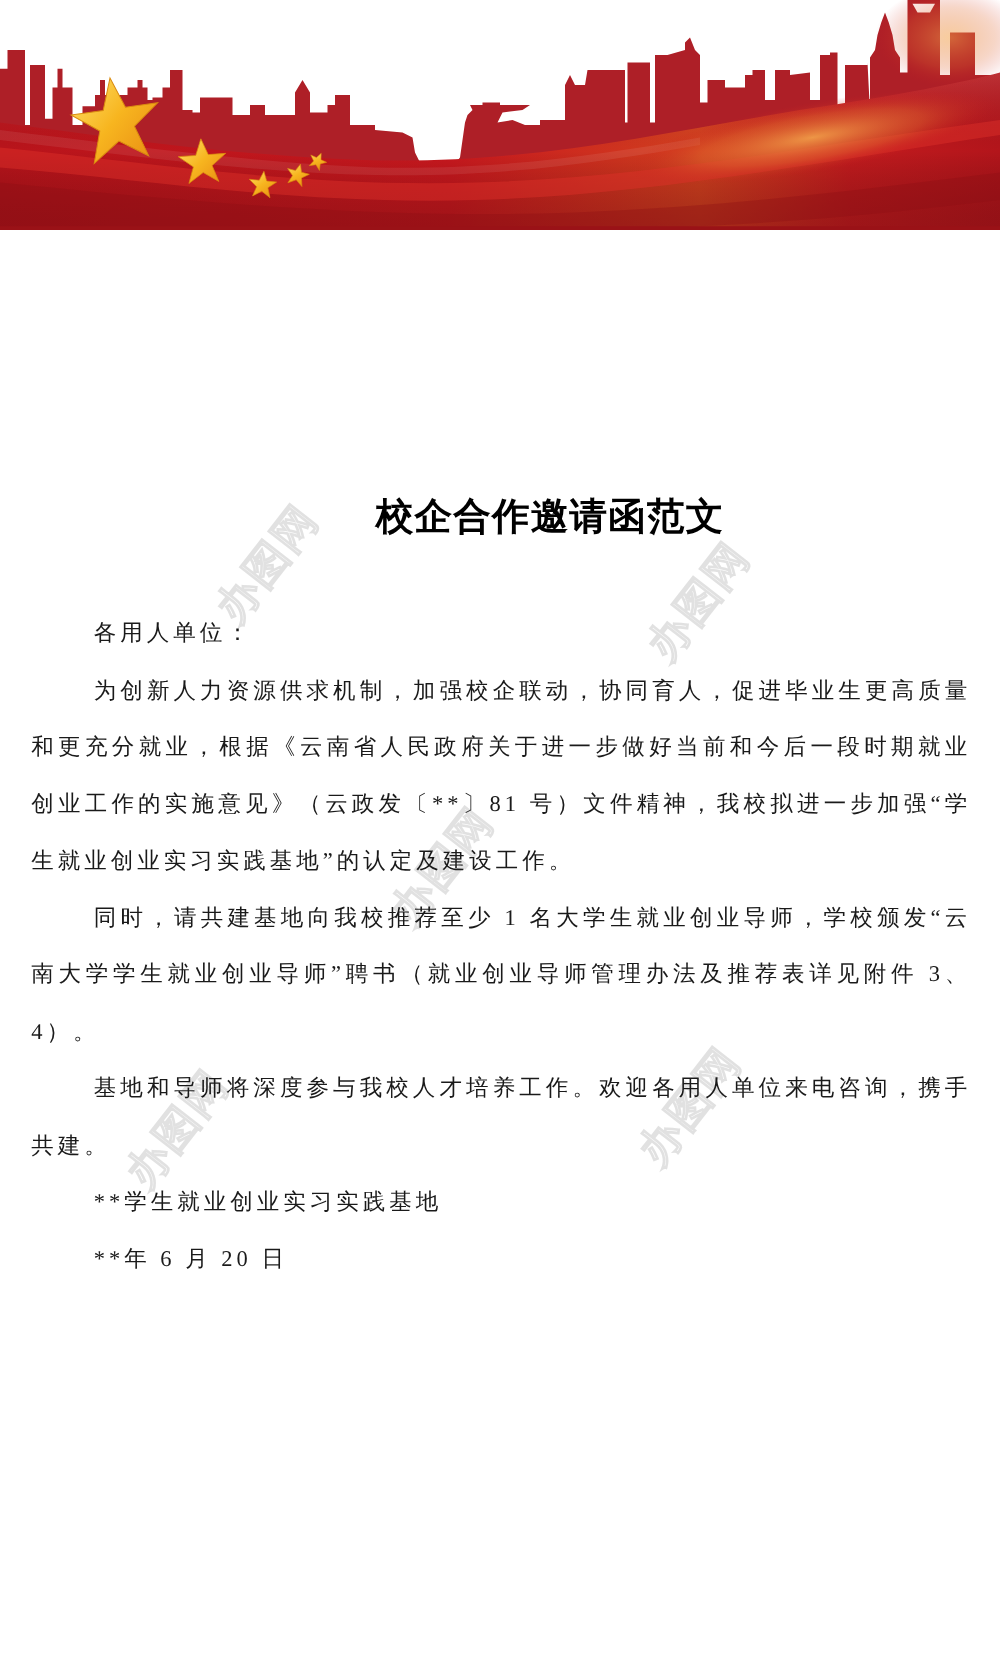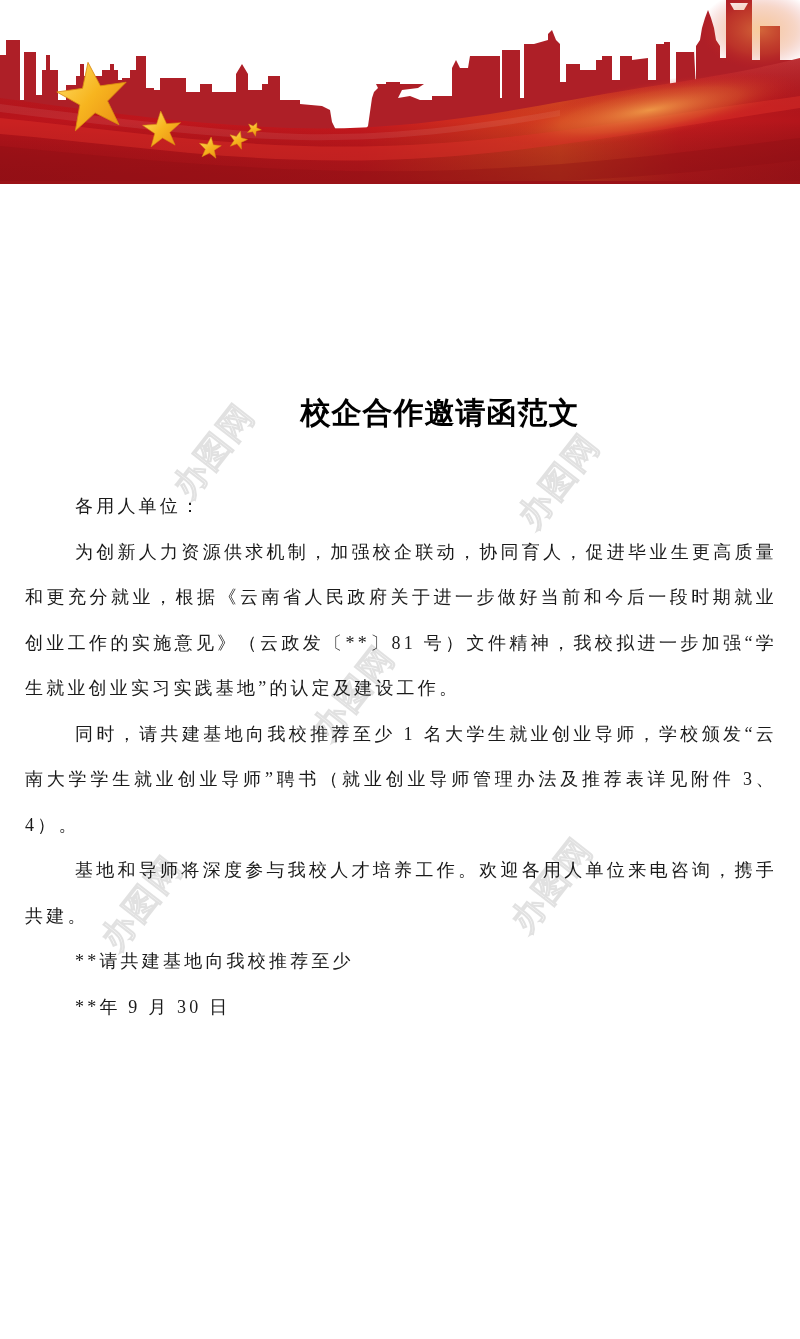--- a/index.html
+++ b/index.html
@@ -129,15 +129,15 @@
 <div class="watermark" style="left:88px; top:880px;">办图网</div>
 <div class="watermark" style="left:498px; top:862px;">办图网</div>
 
 <h1 class="title">校企合作邀请函范文</h1>
 
 <div class="content">
   <p>各用人单位：</p>
   <p>为创新人力资源供求机制，加强校企联动，协同育人，促进毕业生更高质量和更充分就业，根据《云南省人民政府关于进一步做好当前和今后一段时期就业创业工作的实施意见》（云政发〔**〕81 号）文件精神，我校拟进一步加强“学生就业创业实习实践基地”的认定及建设工作。</p>
   <p>同时，请共建基地向我校推荐至少 1 名大学生就业创业导师，学校颁发“云南大学学生就业创业导师”聘书（就业创业导师管理办法及推荐表详见附件 3、4）。</p>
   <p>基地和导师将深度参与我校人才培养工作。欢迎各用人单位来电咨询，携手共建。</p>
-  <p class="sign">**请共建基地向我校推荐至少</p>
-  <p class="sign">**年 9 月 30 日</p>
+  <p class="sign">**学生就业创业实习实践基地</p>
+  <p class="sign">**年 6 月 20 日</p>
 </div>
 
 </body></html>

